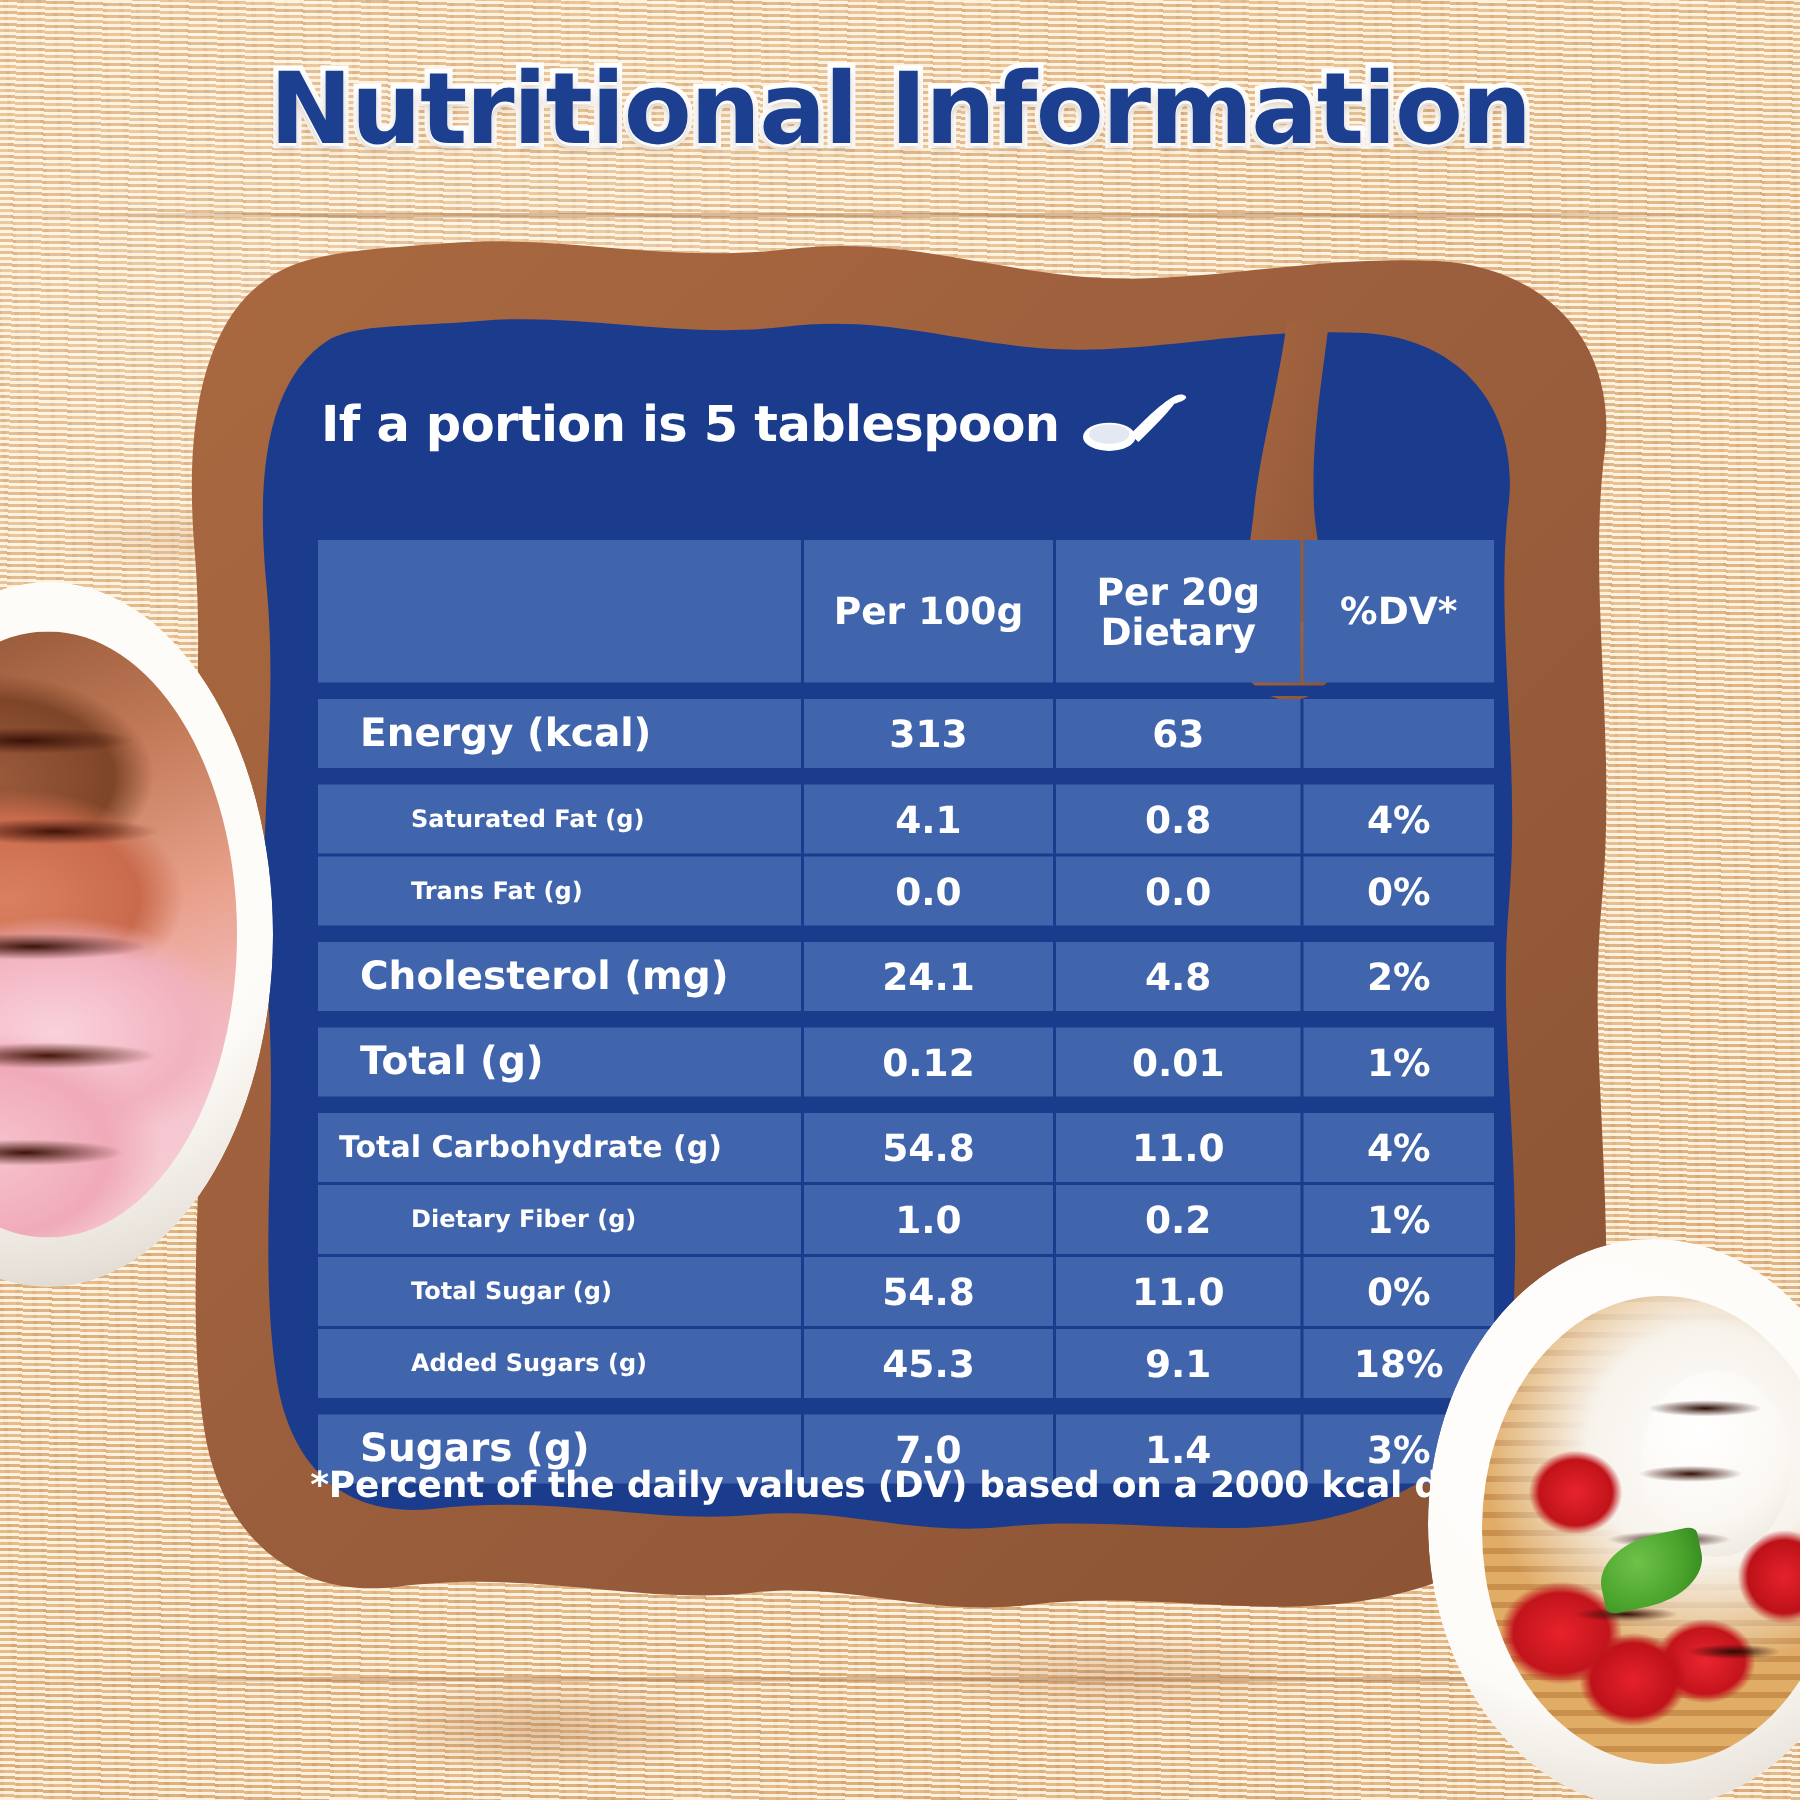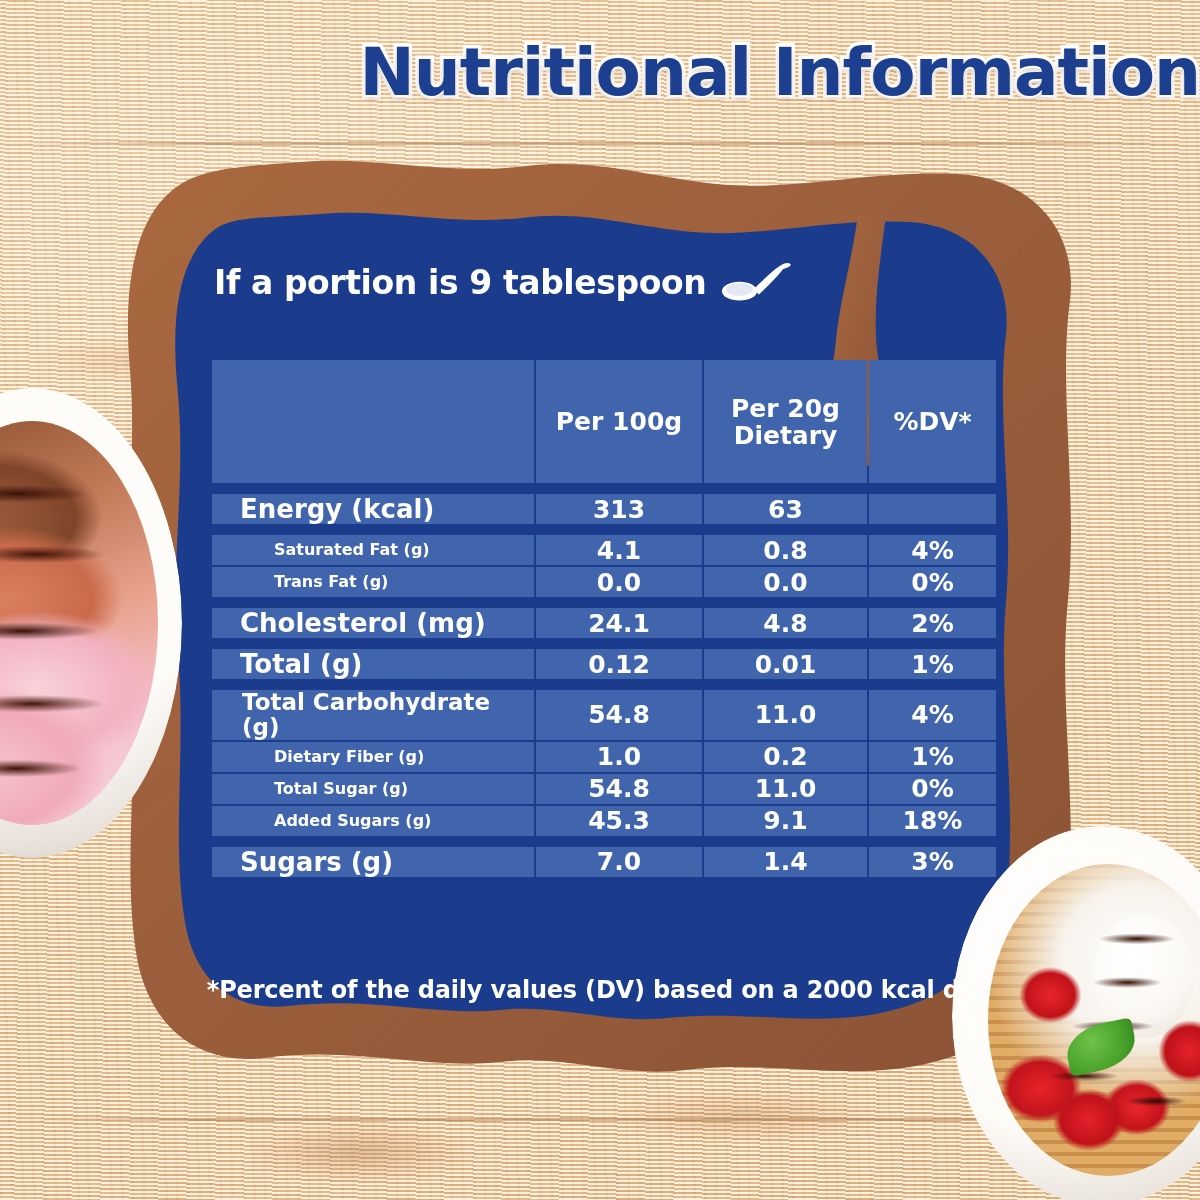--- a/index.html
+++ b/index.html
@@ -61,21 +61,21 @@
     height: 3px;
     background: linear-gradient(90deg, rgba(168,114,66,0.0), rgba(168,114,66,0.45) 18%, rgba(168,114,66,0.45) 82%, rgba(168,114,66,0.0));
   }
 
   
   .title {
     position: absolute;
     top: 34px;
     left: 0;
     width: 1200px;
-    text-align: right;
+    text-align: center;
     font-family: "DejaVu Sans", sans-serif;
     font-weight: bold;
     font-size: 66px;
     letter-spacing: -1px;
     color: #1c3f8f;
     -webkit-text-stroke: 7px #ffffff;
     paint-order: stroke fill;
     text-shadow:
       0 2px 0 rgba(255,255,255,0.9),
       0 4px 6px rgba(120,80,40,0.28);
@@ -132,42 +132,42 @@
   .nutri-table col.c-20    { width: 163px; }
   .nutri-table col.c-dv    { width: 127px; }
 
   .nutri-table td, .nutri-table th {
     background: #4165ac;
     color: #ffffff;
     font-family: "DejaVu Sans", sans-serif;
     font-weight: bold;
     font-size: 25px;
     padding: 0;
-    height: 30px;
+    height: 46px;
     vertical-align: middle;
     text-align: center;
     line-height: 1.08;
   }
   .nutri-table th {
     font-size: 25px;
-    height: 123px;
+    height: 95px;
     margin-top: 32px;
   }
   th.blank-head { background: #4165ac; }
 
   td.lab {
     text-align: left;
     padding-left: 28px;
     font-size: 26px;
   }
   td.lab.indent {
     padding-left: 62px;
     font-size: 16px;
   }
-  td.lab.tight { font-size: 23px; padding-left: 30px; }
+  td.lab.tight { font-size: 20px; padding-left: 14px; }
   .spacer-row td {
     height: 7px;
     background: #1b3c8c;
     padding: 0;
   }
 
   
   .footnote {
     position: absolute;
     left: 0;
@@ -331,21 +331,21 @@
         C 730,316 752,330 770,326
         C 790,322 800,302 796,280
         C 792,256 782,232 780,198
         C 778,152 786,110 790,74 Z"></path>
       <circle cx="764" cy="300" r="27" fill="url(#chocGrad)"></circle>
     </svg>
 
     <div class="panel-content">
 
       <div class="portion-row">
-        <div class="portion-text">If a portion is 9 tablespoon</div>
+        <div class="portion-text">If a portion is 5 tablespoon</div>
         <svg class="spoon-icon" viewBox="0 0 74 40">
           <path fill="#ffffff" d="M70.5,2.2c-2.2-2.1-6.4-1.2-11.5,2.3c-5.6,3.8-12.4,10-19.6,17.1l-6.1,6.1l5.7,4.9l6.4-6.3
                    c7.3-7.2,13.6-13.8,17.5-19.1C66.6,6.3,72.2,3.9,70.5,2.2z"></path>
           <ellipse cx="19.5" cy="29.2" rx="17.5" ry="9.4" fill="#ffffff"></ellipse>
           <ellipse cx="19.5" cy="27.4" rx="13.5" ry="6.4" fill="#e3e8f2"></ellipse>
         </svg>
       </div>
 
       <table class="nutri-table">
         <colgroup>

